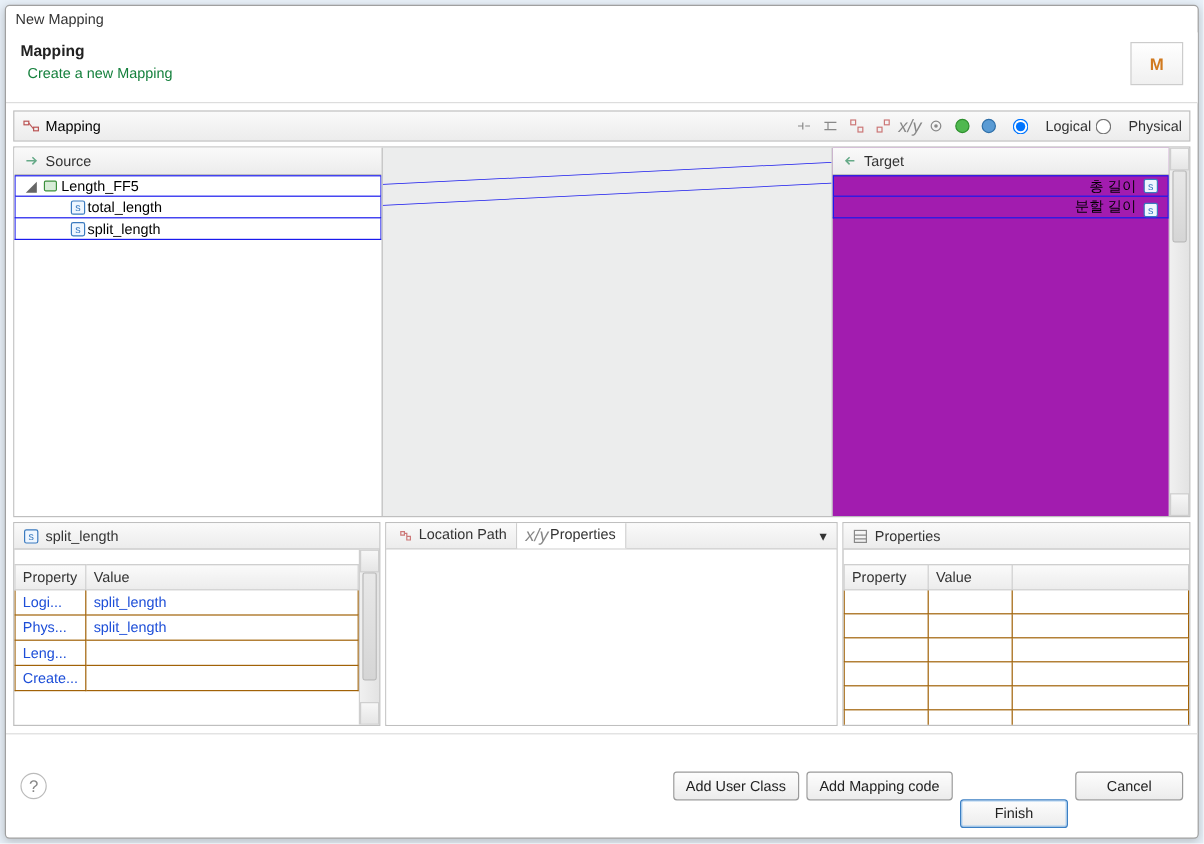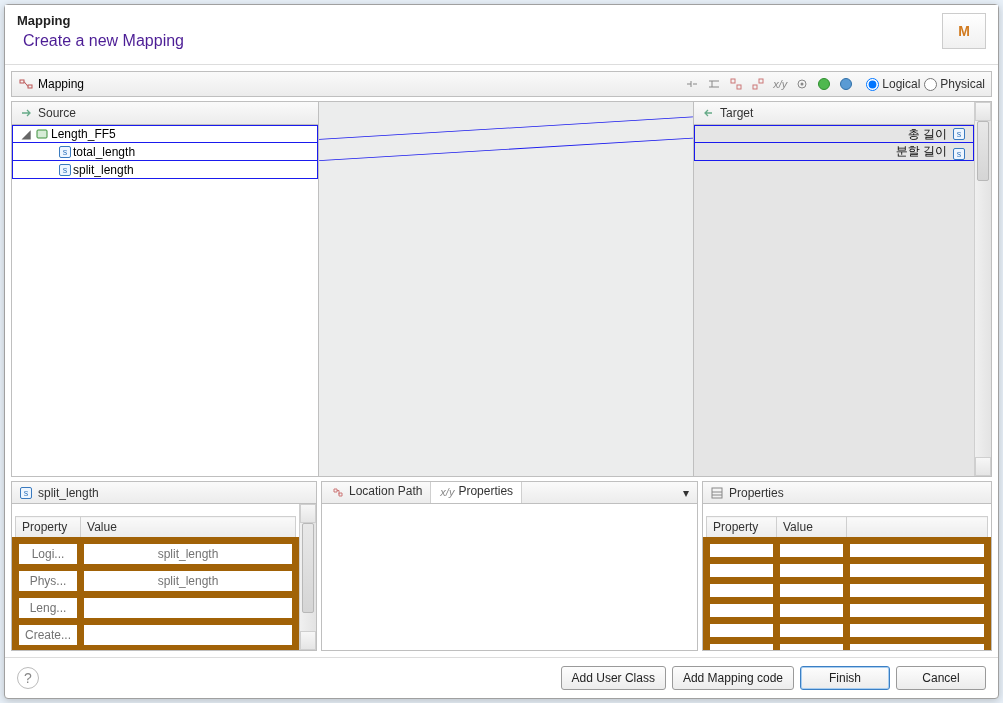--- a/index.html
+++ b/index.html
@@ -1,34 +1,34 @@
 <!DOCTYPE html>
 <html><head>
 <meta charset="utf-8">
 <style>
 * { box-sizing: border-box; margin: 0; padding: 0; font-family: "Segoe UI", Tahoma, sans-serif; font-size: 12px; }
 body { background: #e8f0f8; padding: 4px; }
 .dialog { width: 995px; height: 695px; background: #fff; border: 1px solid #a0a0a0; border-radius: 4px; display: flex; flex-direction: column; box-shadow: 0 2px 8px rgba(0,0,0,0.2); }
 .titlebar { padding: 4px 8px; color: #333; font-size: 12px; }
 .header-section { display: flex; justify-content: space-between; align-items: flex-start; padding: 8px 12px 14px 12px; border-bottom: 1px solid #ddd; background: #fff; }
 .header-title { font-weight: bold; font-size: 13px; color: #222; margin-bottom: 4px; }
-.header-desc { color: #4c1d95; font-size: 16px; padding-left: 6px; }
+.header-desc { color: #15803d; font-size: 12px; padding-left: 6px; }
 .header-icon { width: 44px; height: 36px; border: 1px solid #ccc; background: linear-gradient(#fff,#f0f0f0); display:flex; align-items:center; justify-content:center; }
 .header-icon span { color:#d17a1f; font-weight:bold; font-size:14px; }
 .content { flex: 1; display: flex; flex-direction: column; padding: 6px; gap: 4px; overflow: hidden; }
 .mapping-bar { border: 1px solid #bfbfbf; background: linear-gradient(#fafafa,#ececec); display: flex; align-items: center; padding: 2px 6px; height: 26px; }
 .mapping-bar .left { display:flex; align-items:center; gap:4px; }
 .mapping-bar .icons { margin-left:auto; display:flex; align-items:center; gap:6px; }
-.icon-sq { width:16px; height:16px; display:inline-flex; align-items:center; justify-content:center; font-size:11px; color:#777; }
+.icon-sq { width:16px; height:16px; display:inline-flex; align-items:center; justify-content:center; font-size:15px; color:#777; }
 .radio-group { display:flex; align-items:center; gap:4px; margin-left:6px; }
-.radio-group label { display:flex; align-items:center; gap:3px; color:#333; }
+.radio-group label { display:flex; align-items:center; gap:14px; color:#333; }
 .mapping-canvas { flex:1; border:1px solid #bfbfbf; position:relative; display:flex; overflow:hidden; }
 .src-col { width:306px; background:#fff; display:flex; flex-direction:column; }
 .mid-col { flex:1; background:#eceded; border-left:1px solid #bfbfbf; border-right:1px solid #bfbfbf; position:relative; }
-.tgt-col { width:280px; background:#e5e5e5; display:flex; flex-direction:column; position:relative; }
+.tgt-col { width:280px; background:#a21caf; display:flex; flex-direction:column; position:relative; }
 .scrollbar-v { width:17px; background:linear-gradient(90deg,#f0f0f0,#e3e3e3); border-left:1px solid #cfcfcf; position:relative; }
 .scrollbar-v::before, .scrollbar-v::after { content:""; position:absolute; left:0; right:0; height:17px; background:linear-gradient(#f7f7f7,#e5e5e5); border:1px solid #cfcfcf; }
 .scrollbar-v::before { top:0; } .scrollbar-v::after { bottom:0; }
 .scrollbar-v .thumb { position:absolute; left:2px; right:2px; top:19px; height:60px; background:linear-gradient(#e8e8e8,#d5d5d5); border:1px solid #b8b8b8; border-radius:2px; }
 .panel-title { background:linear-gradient(#fafafa,#ececec); border-bottom:1px solid #bfbfbf; padding:3px 6px; display:flex; align-items:center; gap:4px; color:#333; }
 .tree { padding:0; }
 .tree-row { display:flex; align-items:center; height:18px; white-space:nowrap; }
 .tree-row.root { border:1px solid #1a1aee; margin-top:0; }
 .tree-row.child { border:1px solid #1a1aee; border-top:none; padding-left:44px; }
 .tree-row .toggle { width:14px; text-align:center; color:#666; }
@@ -44,35 +44,38 @@
 .bp-body { flex:1; overflow:hidden; display:flex; }
 .bp-left { width:306px; }
 .bp-mid { flex:1; }
 .bp-mid .tab-row { display:flex; align-items:center; height:22px; background:linear-gradient(#fafafa,#ececec); border-bottom:1px solid #bfbfbf; }
 .tab { display:flex; gap:3px; padding:2px 8px; border-right:1px solid #cfcfcf; color:#333; height:100%; }
 .tab.active { background:#fff; }
 .tab-right-arrow { margin-left:auto; padding:0 8px; color:#333; }
 .bp-right { width:290px; }
 table.props { width:100%; border-collapse:collapse; }
 table.props th { text-align:left; font-weight:normal; background:linear-gradient(#fafafa,#ececec); border:1px solid #cfcfcf; padding:3px 6px; color:#333; }
-table.props td { border:7px solid #a16207; padding:3px 6px; color:#737373; height:20px;text-align:center; }
+table.props td { border:1px solid #a16207; padding:3px 6px; color:#1d4ed8; height:20px; }
 .props-wrap { flex:1; overflow:hidden; position:relative; display:flex; }
 .props-content { flex:1;margin-top:12px; }
 .button-bar { display:flex; align-items:center; padding:8px 12px; border-top:1px solid #ddd; gap:6px; }
 .button-bar .spacer { flex:1; }
 .help-icon { width:22px; height:22px; border-radius:50%; border:1px solid #bbb; color:#888; display:flex; align-items:center; justify-content:center; font-size:14px; }
 button.win { min-width:90px; height:24px; background:linear-gradient(#fdfdfd,#ececec); border:1px solid #9a9a9a; border-radius:3px; color:#222; padding:0 10px; }
-button.win.primary { border:1px solid #3b7fc4; box-shadow:0 0 0 1px #a7cdf0 inset; }
+button.win.primary { border:1px solid #3b7fc4; box-shadow:0 0 0 1px #a7cdf0 inset;margin-top:46px; }
 .dot-green { width:12px; height:12px; border-radius:50%; background:#4fb84f; border:1px solid #2e8f2e; }
 .dot-blue { width:12px; height:12px; border-radius:50%; background:#5a9bd4; border:1px solid #2f6fa8; }
 </style>
 </head>
 <body>
 
 <div class="dialog">
+  <div class="titlebar">
+    <span>New Mapping</span>
+  </div>
 
   <div class="header-section">
     <div>
       <div class="header-title">Mapping</div>
       <div class="header-desc">Create a new Mapping</div>
     </div>
     <div class="header-icon">
       <span>M</span>
     </div>
   </div>

